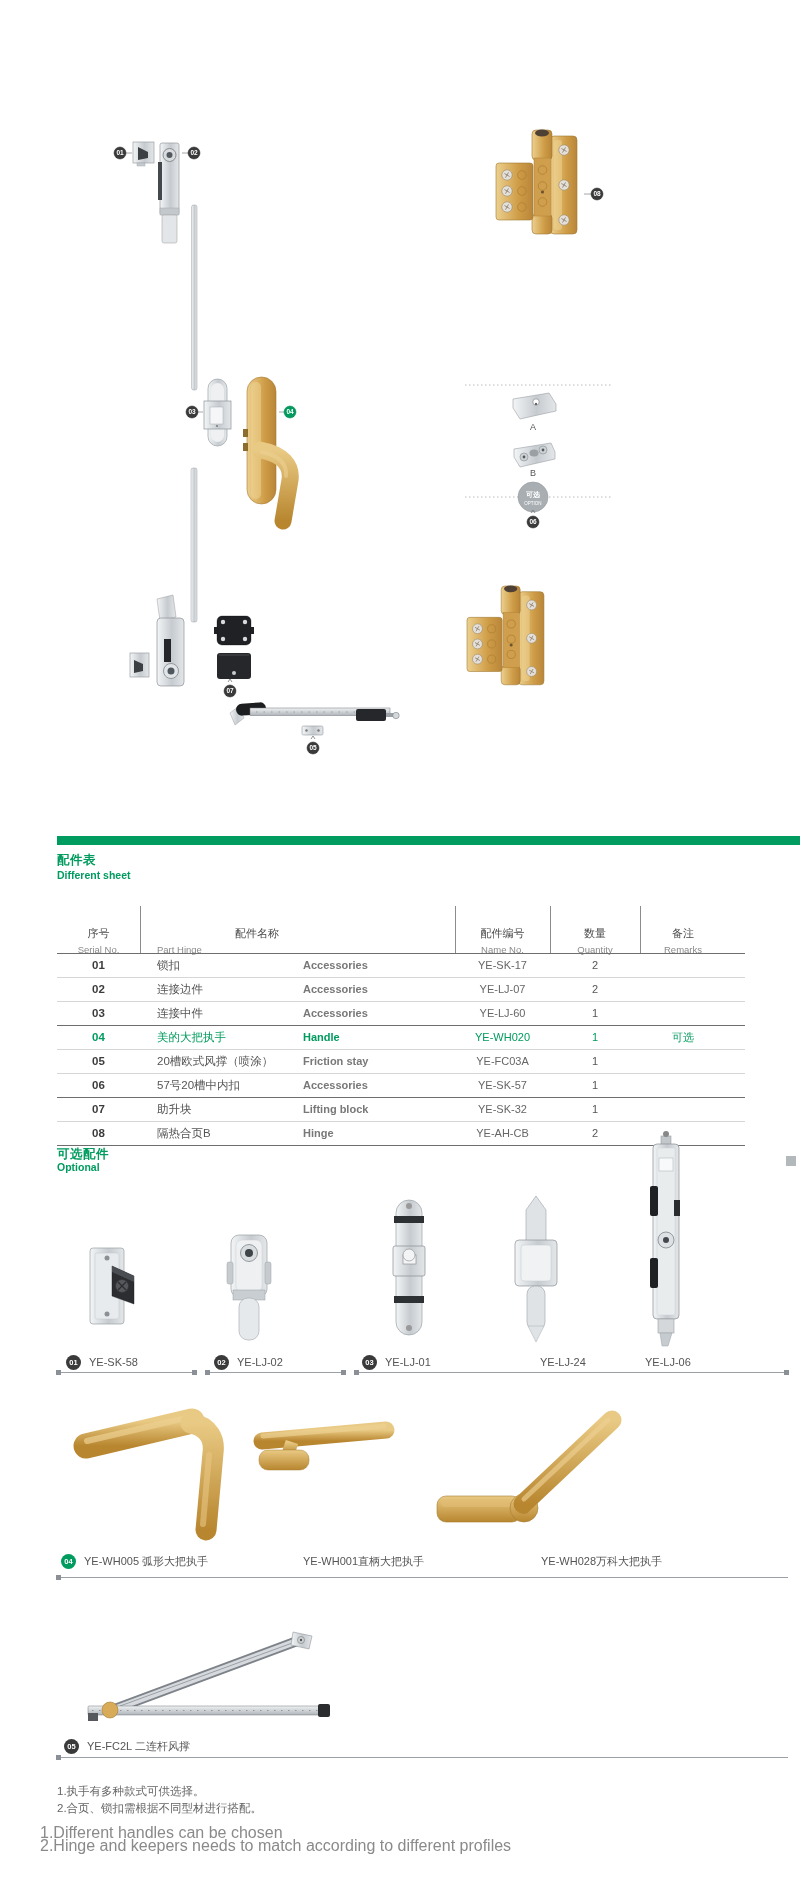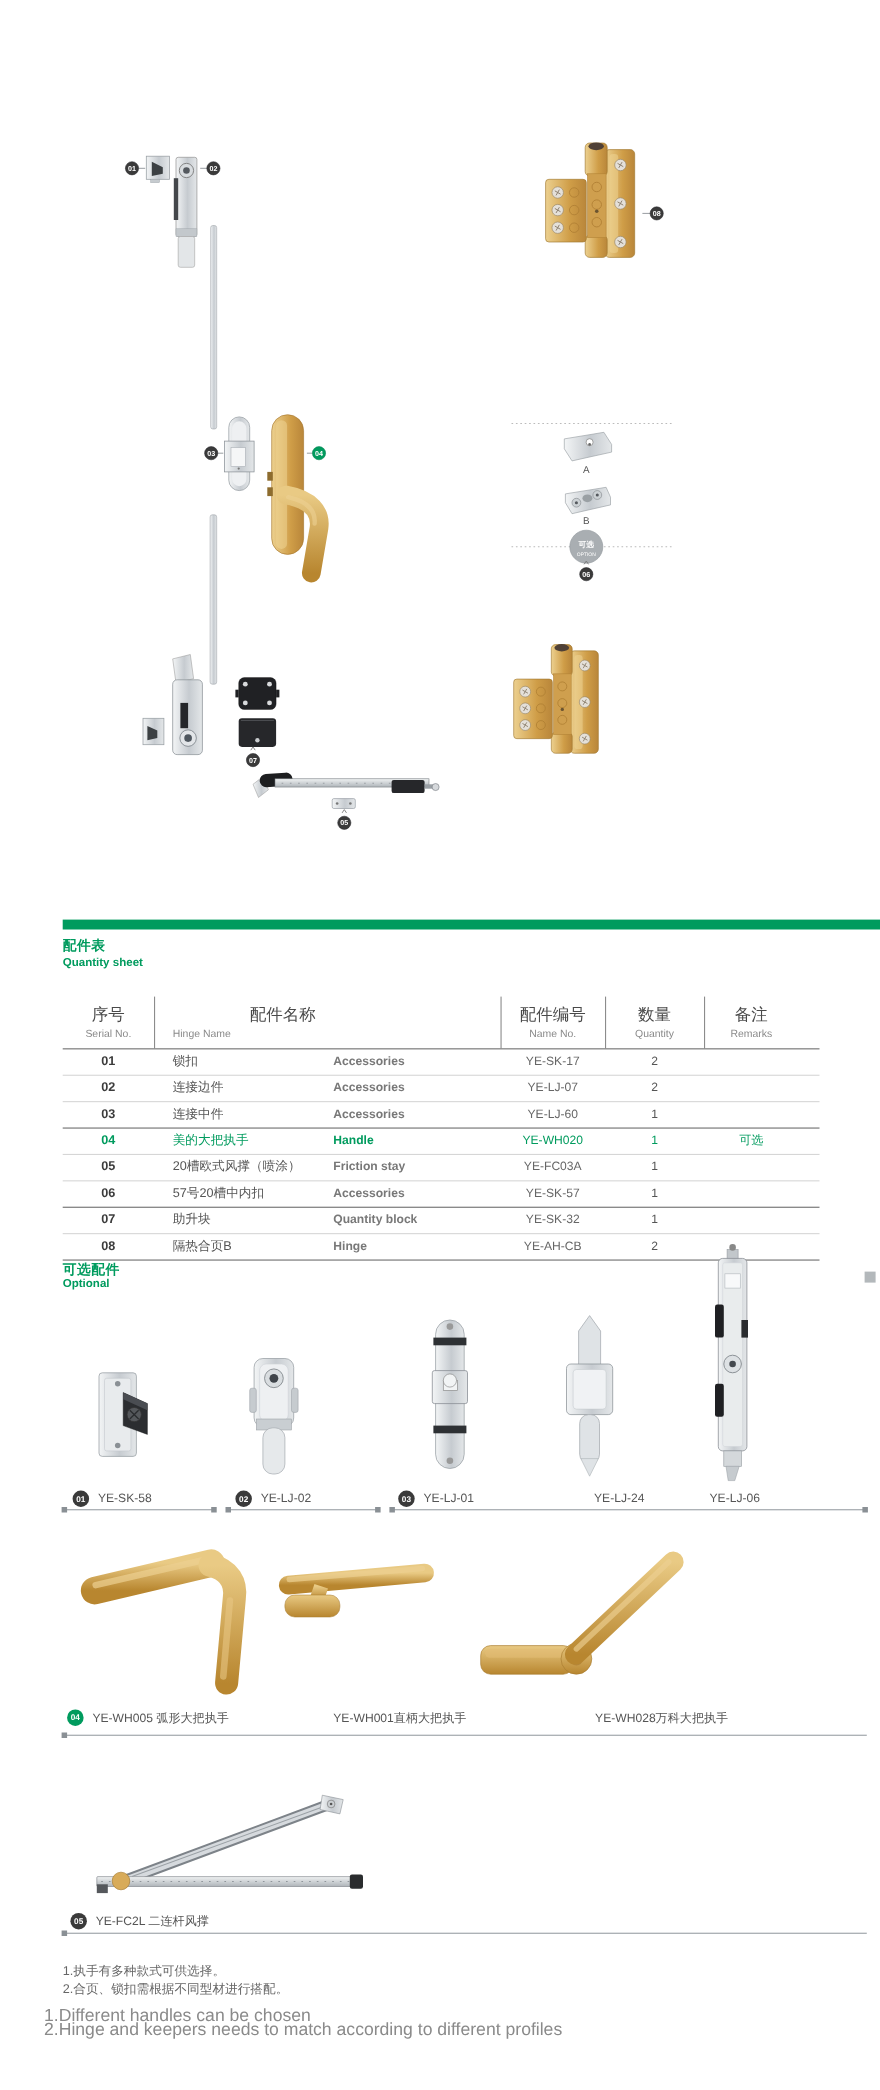--- a/index.html
+++ b/index.html
@@ -9,21 +9,21 @@
   svg{display:block;}
   
   .green-bar{position:absolute;left:57px;top:836px;width:743px;height:9px;background:#009b5e;}
   .sec-title-cn{position:absolute;color:#009b5e;font-size:12.5px;font-weight:700;letter-spacing:0.5px;}
   .sec-title-en{position:absolute;color:#009b5e;font-size:10.5px;font-weight:700;}
   
   .hline{position:absolute;left:57px;width:688px;height:0;border-top:1px solid #d6d6d6;}
   .hline.dark{border-top:1.6px solid #6e6e6e;}
   .vtick{position:absolute;top:906px;height:47px;width:0;border-left:1px solid #8c8c8c;}
   .th{position:absolute;top:906px;height:47px;color:#4a4a4a;}
-  .th .cn{font-size:15px;margin-top:7px;text-align:center;}
+  .th .cn{font-size:11px;margin-top:20px;text-align:center;}
   .th .en{font-size:9.5px;color:#8a8a8a;margin-top:3px;}
   .th.center{text-align:center;}
   .tr{position:absolute;left:57px;width:688px;height:24px;line-height:24px;font-size:11px;}
   .tr span{position:absolute;top:0;height:24px;white-space:nowrap;}
   .c-no{left:0;width:83px;text-align:center;font-weight:700;color:#3c3c3c;font-size:11.5px;}
   .c-cn{left:100px;color:#555;font-size:11.5px;}
   .c-en{left:246px;color:#787878;font-weight:bold;}
   .c-pn{left:398px;width:95px;text-align:center;color:#666;}
   .c-qty{left:493px;width:90px;text-align:center;color:#555;}
   .c-rm{left:576px;width:100px;text-align:center;color:#555;}
@@ -239,35 +239,35 @@
     </g>
     <g transform="translate(597,194)">
       <path d="M-6,0 H-13" stroke="#8a8f94" stroke-width="0.8"></path>
       <circle r="6" fill="#3a3a3a" stroke="#26262a" stroke-width="0.5"></circle>
       <text y="2.2" font-size="6.5" font-weight="bold" fill="#fff" text-anchor="middle">08</text>
     </g>
   </svg>
 
   <div class="green-bar"></div>
   <div class="sec-title-cn" style="left:57px;top:852px">配件表</div>
-  <div class="sec-title-en" style="left:57px;top:869px">Quantity sheet</div>
+  <div class="sec-title-en" style="left:57px;top:869px">Different sheet</div>
 
   <div>
     <div class="vtick" style="left:140px"></div>
     <div class="vtick" style="left:455px"></div>
     <div class="vtick" style="left:550px"></div>
     <div class="vtick" style="left:640px"></div>
 
     <div class="th center" style="left:57px;width:83px">
       <div class="cn">序号</div>
         <div class="en">Serial No.</div>
     </div>
     <div class="th" style="left:157px;width:200px">
       <div class="cn">配件名称</div>
-        <div class="en">Hinge Name</div>
+        <div class="en">Part Hinge</div>
     </div>
     <div class="th center" style="left:455px;width:95px">
       <div class="cn">配件编号</div>
         <div class="en">Name No.</div>
     </div>
     <div class="th center" style="left:550px;width:90px">
       <div class="cn">数量</div>
         <div class="en">Quantity</div>
     </div>
     <div class="th center" style="left:633px;width:100px">
@@ -329,21 +329,21 @@
       <span class="c-no">06</span>
         <span class="c-cn">57号20槽中内扣</span>
         <span class="c-en">Accessories</span>
         <span class="c-pn">YE-SK-57</span>
         <span class="c-qty">1</span>
         <span class="c-rm"></span>
     </div>
     <div class="tr" style="top:1097px">
       <span class="c-no">07</span>
         <span class="c-cn">助升块</span>
-        <span class="c-en">Quantity block</span>
+        <span class="c-en">Lifting block</span>
         <span class="c-pn">YE-SK-32</span>
         <span class="c-qty">1</span>
         <span class="c-rm"></span>
     </div>
     <div class="tr" style="top:1121px">
       <span class="c-no">08</span>
         <span class="c-cn">隔热合页B</span>
         <span class="c-en">Hinge</span>
         <span class="c-pn">YE-AH-CB</span>
         <span class="c-qty">2</span>

